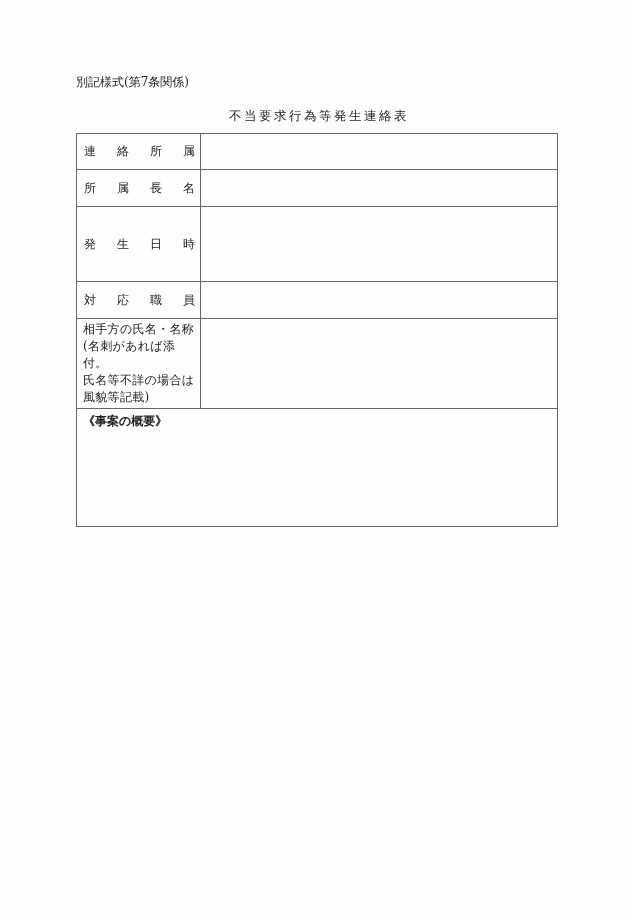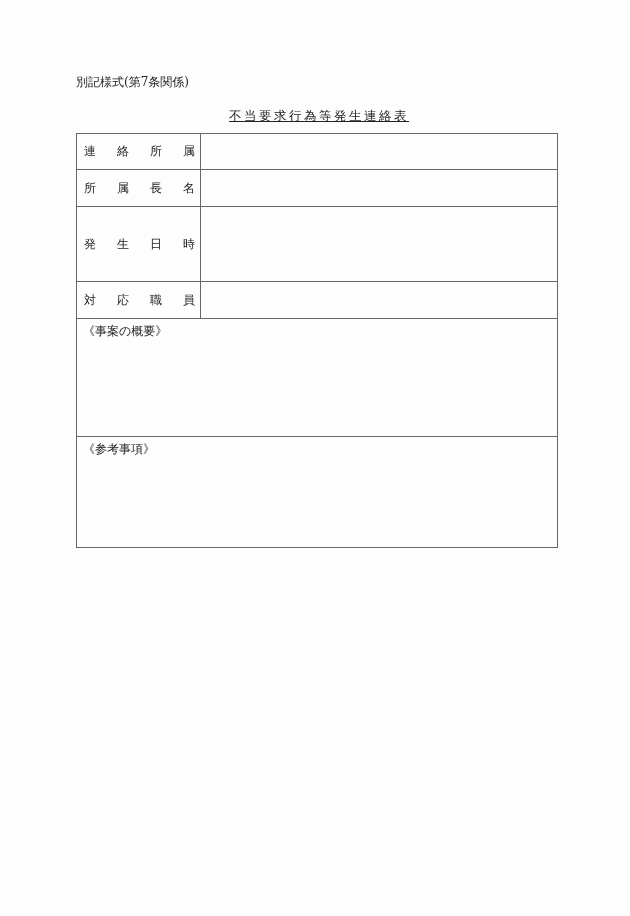--- a/index.html
+++ b/index.html
@@ -25,21 +25,20 @@
     .doc-title {
       position: absolute;
       left: 0;
       width: 630px;
       top: 108px;
       text-align: center;
       font-size: 12.5px;
       letter-spacing: 2.5px;
       padding-left: 8px;
       box-sizing: border-box;
-      text-decoration: underline;
     }
     .form-table {
       position: absolute;
       left: 76px;
       top: 133px;
       width: 481px;
       border-collapse: collapse;
       table-layout: fixed;
     }
     .form-table td {
@@ -62,20 +61,21 @@
       font-size: 12px;
       letter-spacing: 0.3px;
     }
     .section-cell {
       vertical-align: top !important;
     }
     .section-label {
       display: block;
       padding: 4px 0 0 6px;
       font-size: 12px;
+      font-weight: bold;
     }
     .value-cell {
       background: transparent;
     }
   </style>
 </head>
 <body>
 
 <div class="form-ref">別記様式(第7条関係)</div>
 <div class="doc-title">不当要求行為等発生連絡表</div>
@@ -123,24 +123,30 @@
       <td class="label-cell">
         <div class="spaced-label">
           <span>対</span>
           <span>応</span>
           <span>職</span>
           <span>員</span>
         </div>
       </td>
       <td class="value-cell"></td>
     </tr>
+    <tr style="height:86px">
+      <td class="label-cell">
+        <div class="multi-label">
+          <div>相手方の氏名・名称</div>
+          <div>(名刺があれば添付。</div>
+          <div>氏名等不詳の場合は</div>
+          <div>風貌等記載)</div>
+        </div>
+      </td>
+      <td class="value-cell"></td>
+    </tr>
     <tr style="height:118px">
       <td colspan="2" class="section-cell">
         <span class="section-label">《事案の概要》</span>
-      </td>
-    </tr>
-    <tr style="height:111px">
-      <td colspan="2" class="section-cell">
-        <span class="section-label">《参考事項》</span>
       </td>
     </tr>
   </tbody>
 </table>
 
 </body></html>

